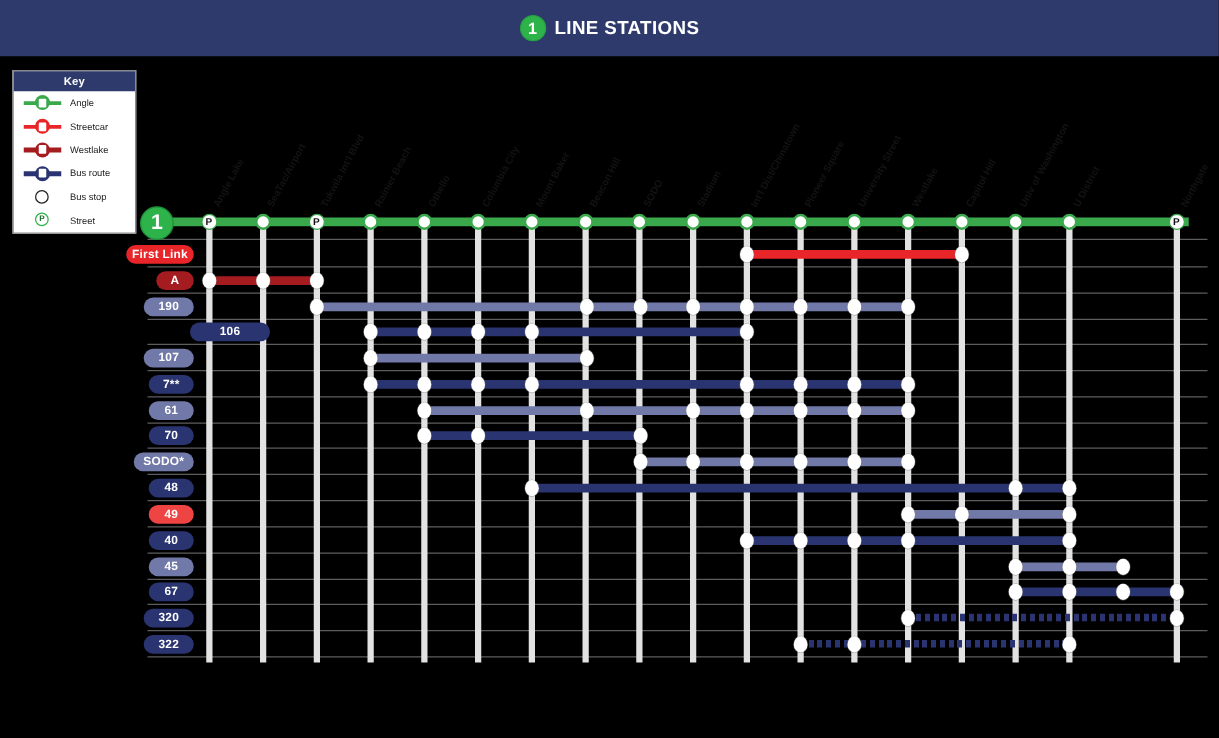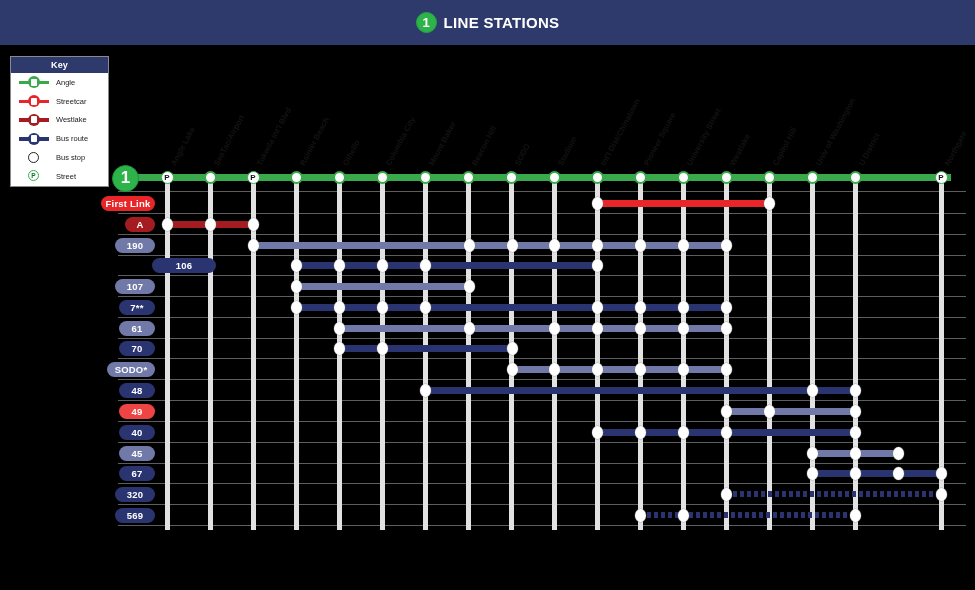--- a/index.html
+++ b/index.html
@@ -295,20 +295,20 @@
       <div class="pill" style="background: rgb(42, 52, 112); width: 36px; left: 119px; top: 420.5px;">67</div>
       <div class="rbar" style="left: 812px; width: 129px; top: 424.5px; background: rgb(42, 52, 112);"></div>
       <div class="rstop" style="left: 806.5px; top: 421.5px;"></div>
       <div class="rstop" style="left: 849.5px; top: 421.5px;"></div>
       <div class="rstop" style="left: 892.5px; top: 421.5px;"></div>
       <div class="rstop" style="left: 935.5px; top: 421.5px;"></div>
       <div class="pill" style="background: rgb(42, 52, 112); width: 40px; left: 115px; top: 441.5px;">320</div>
       <div class="rbar dashed" style="left: 726px; width: 215px; top: 445.5px; background-image: repeating-linear-gradient(90deg, rgb(42, 52, 112) 0px, rgb(42, 52, 112) 4px, transparent 4px, transparent 7px);"></div>
       <div class="rstop" style="left: 720.5px; top: 442.5px;"></div>
       <div class="rstop" style="left: 935.5px; top: 442.5px;"></div>
-      <div class="pill" style="background: rgb(42, 52, 112); width: 40px; left: 115px; top: 462.5px;">569</div>
+      <div class="pill" style="background: rgb(42, 52, 112); width: 40px; left: 115px; top: 462.5px;">322</div>
       <div class="rbar dashed" style="left: 640px; width: 215px; top: 466.5px; background-image: repeating-linear-gradient(90deg, rgb(42, 52, 112) 0px, rgb(42, 52, 112) 4px, transparent 4px, transparent 7px);"></div>
       <div class="rstop" style="left: 634.5px; top: 463.5px;"></div>
       <div class="rstop" style="left: 677.5px; top: 463.5px;"></div>
       <div class="rstop" style="left: 849.5px; top: 463.5px;"></div>
     </div>
 
 </div>
 
 </body></html>

